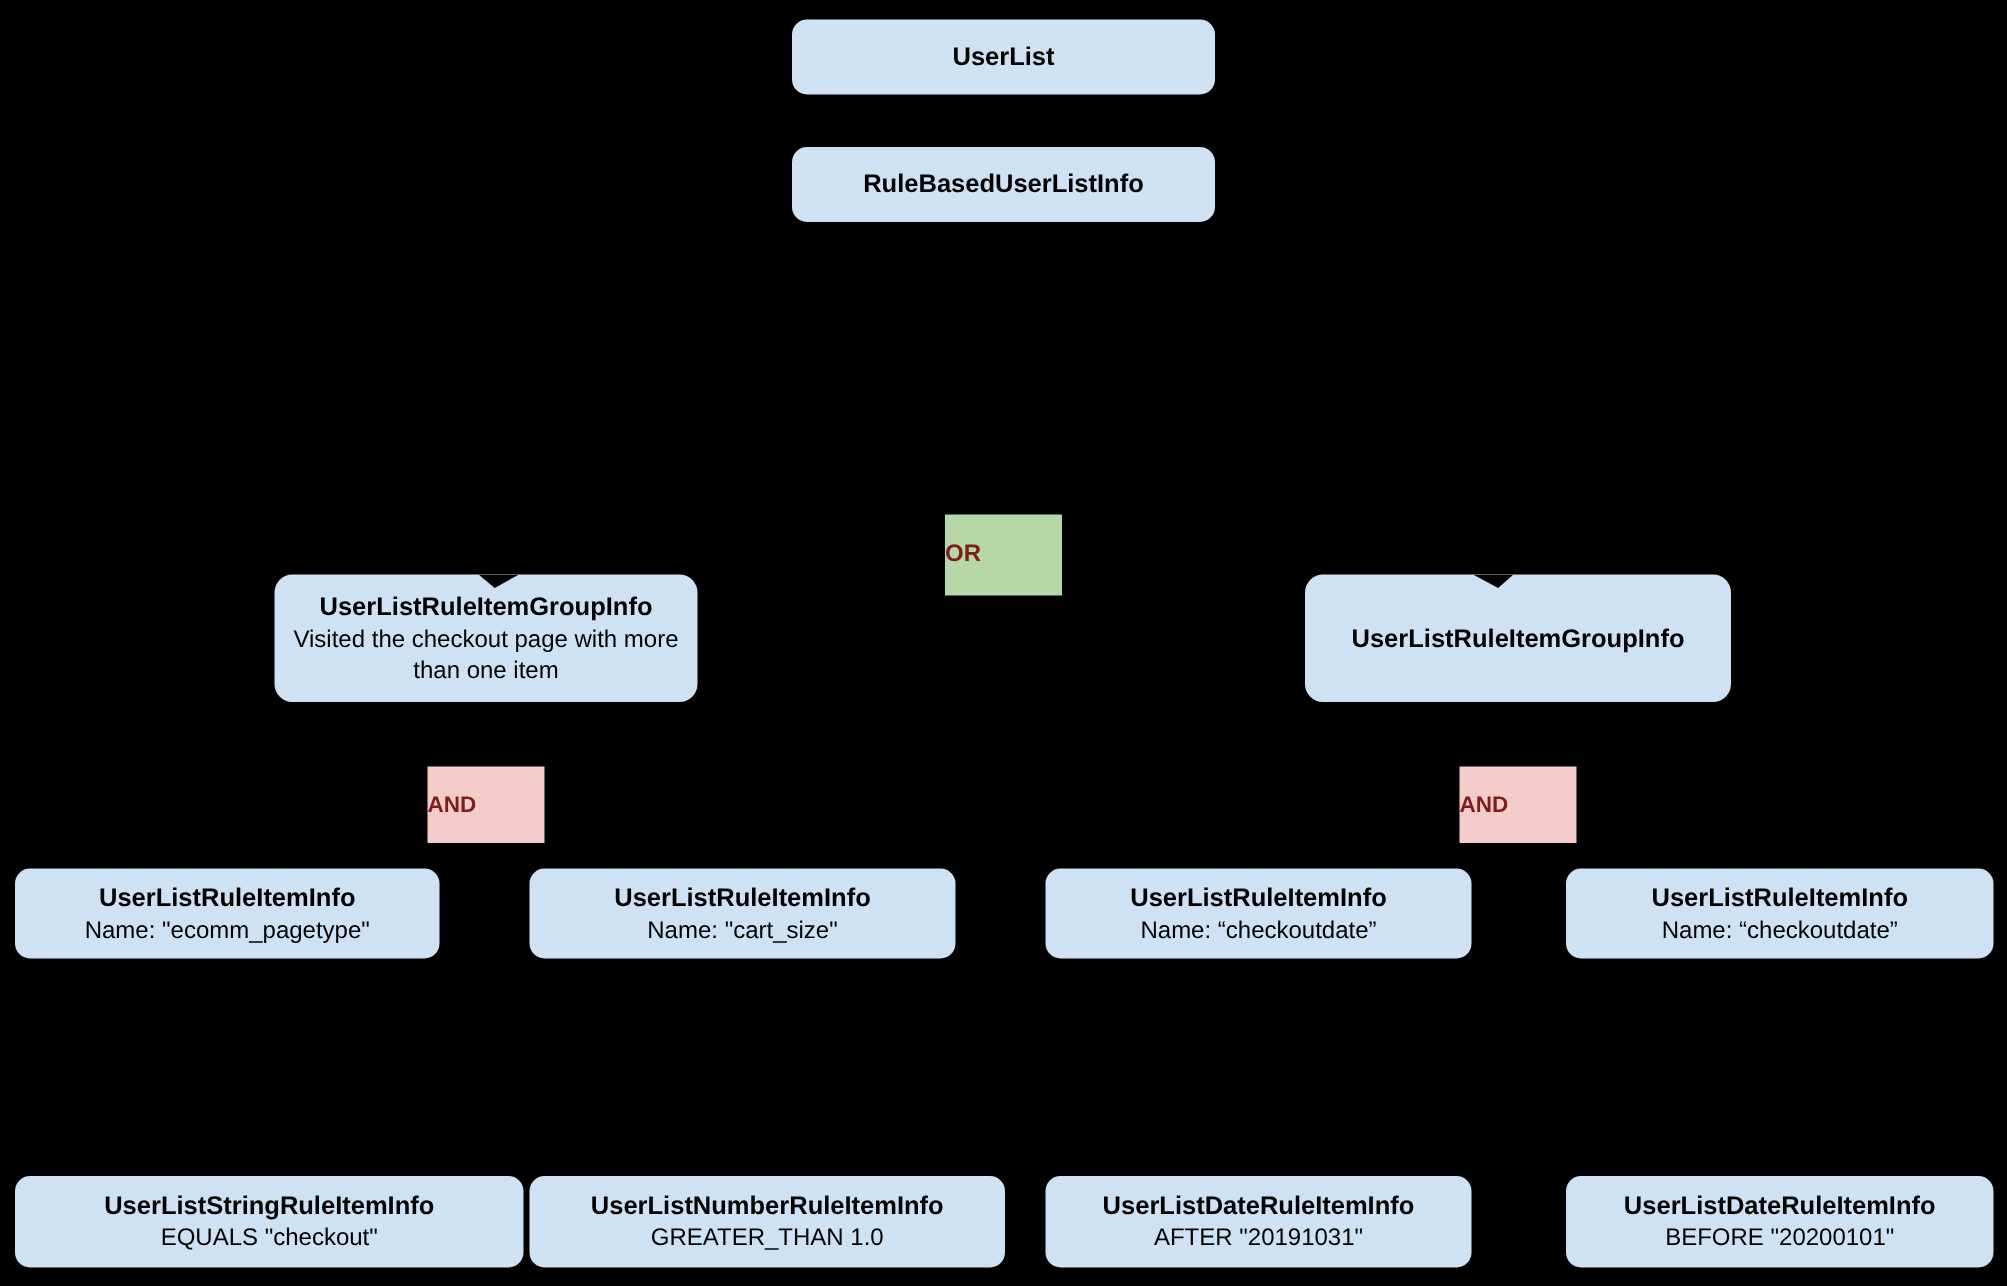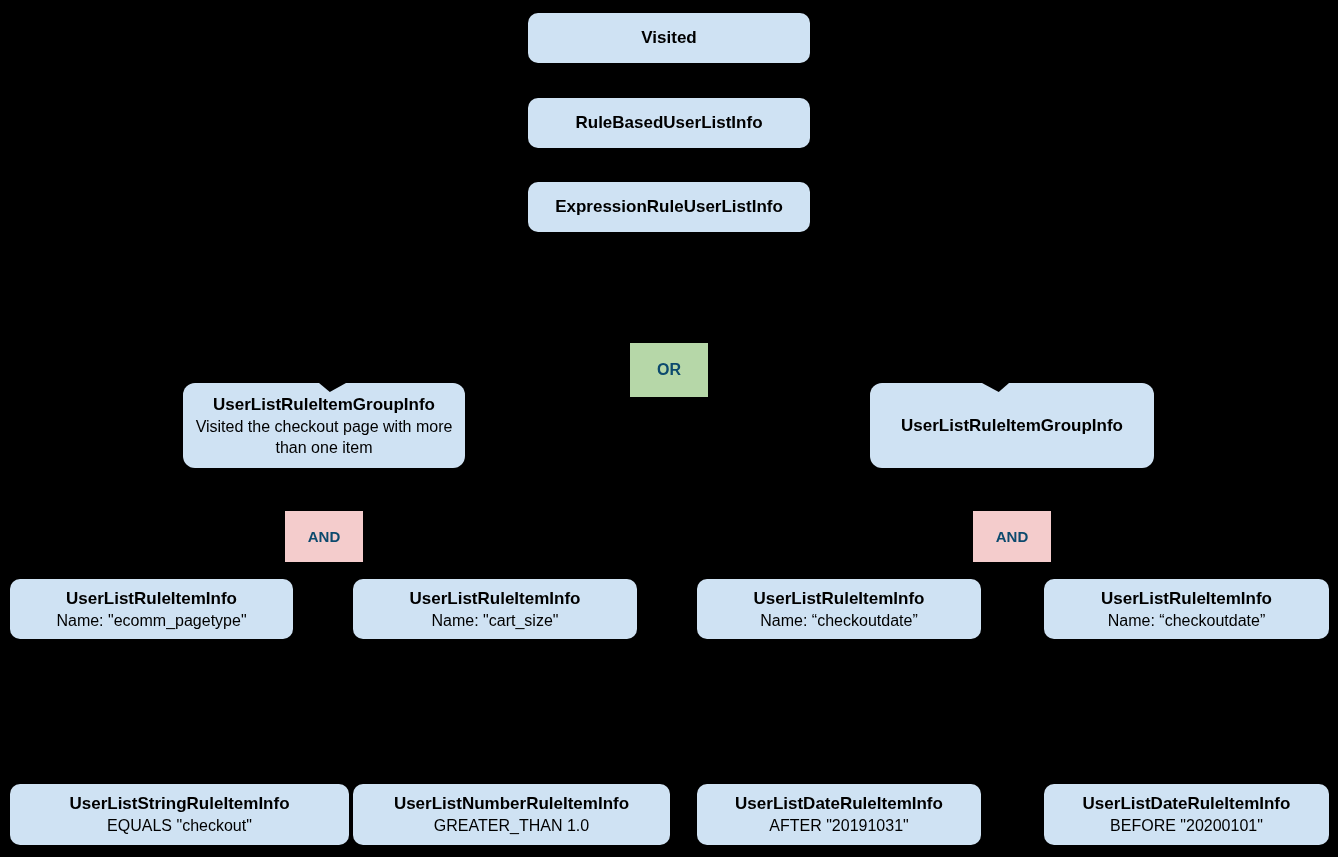--- a/index.html
+++ b/index.html
@@ -33,23 +33,23 @@
     font-size: 16px;
     line-height: 21px;
     padding: 0 8px;
   }
   .chain-node { left: 528px; width: 282px; height: 50px; }
   .group-node { border-radius: 12px; padding: 17px 2px; }
   .op {
     position: absolute;
     display: flex;
     align-items: center;
-    justify-content: center;
+    justify-content: flex-start;
     font-weight: 700;
-    color: #0c4a6e;
+    color: #7f1d1d;
   }
   .op-or { background: #b6d7a8; width: 78px; height: 54px; font-size: 16px; }
   .op-and { background: #f4cccc; width: 78px; height: 51px; font-size: 15px; }
   .arrowhead {
     position: absolute;
     background: #000;
     width: 27px; height: 9px;
   }
   .arrowhead.left-tip  { clip-path: polygon(0 0, 100% 0, 40% 100%); }
   .arrowhead.right-tip { clip-path: polygon(0 0, 100% 0, 62% 100%); }
@@ -59,27 +59,24 @@
     width: 14px; height: 6px;
     clip-path: polygon(0 100%, 50% 0, 100% 100%);
   }
 </style>
 </head>
 <body>
 
 <div class="stage">
 
   <div class="node chain-node" style="top:13px;">
-    <div class="title">Visited</div>
+    <div class="title">UserList</div>
   </div>
   <div class="node chain-node" style="top:98px;">
     <div class="title">RuleBasedUserListInfo</div>
-  </div>
-  <div class="node chain-node" style="top:182px;">
-    <div class="title">ExpressionRuleUserListInfo</div>
   </div>
 
   <div class="arrow-stub" style="left:662px; top:310px;"></div>
 
   <div class="op op-or" style="left:630px; top:343px;">
     <span>OR</span>
   </div>
 
   <div class="node group-node" style="left:183px; top:383px; width:282px; height:85px;">
     <div class="title">UserListRuleItemGroupInfo</div>

